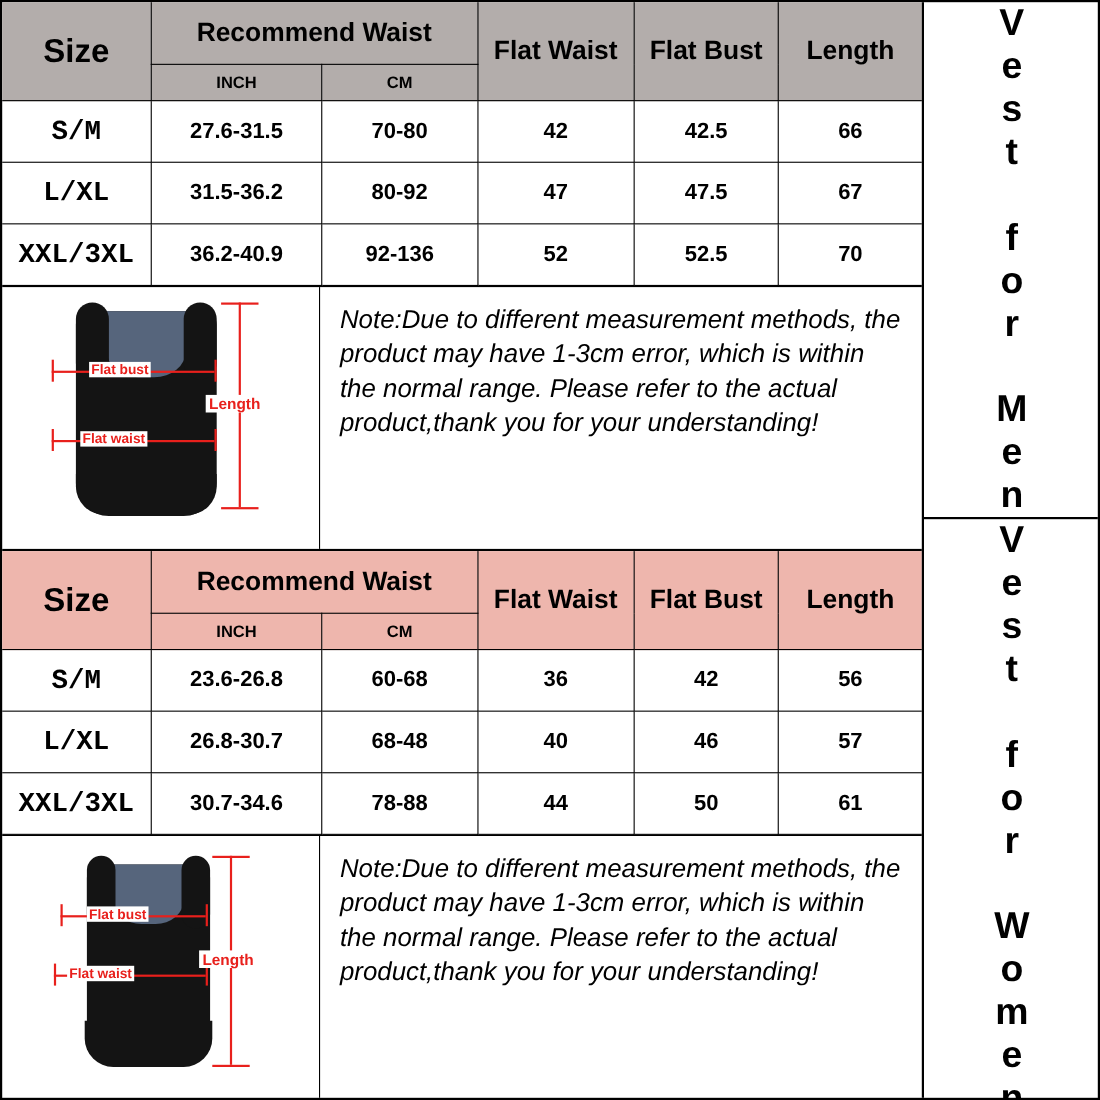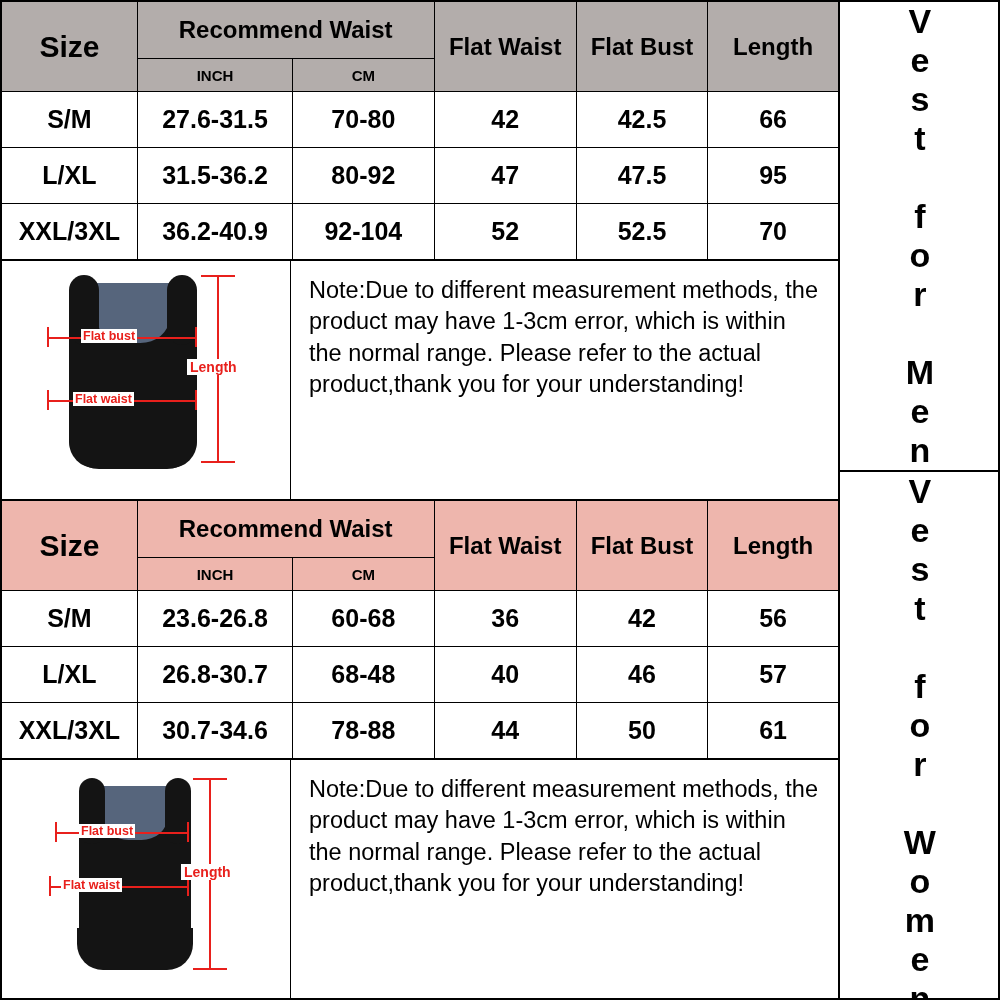--- a/index.html
+++ b/index.html
@@ -92,24 +92,25 @@
   }
   .hdr-size {
     font-size: 30px;
   }
   .hdr-sub {
     font-size: 15px;
     height: 32px;
   }
   .body-row td {
     height: 55px;
-    font-size: 25px;
+    font-size: 20px;
   }
   .body-row td.size-cell {
     font-size: 25px;
+    font-family: Liberation Mono, monospace;
   }
   .panel-a .hdr-main, .panel-a .hdr-sub, .panel-a .hdr-size {
     background: #b3adab;
   }
   .panel-b .hdr-main, .panel-b .hdr-sub, .panel-b .hdr-size {
     background: #eeb6ad;
   }
 
   
   .note-row {
@@ -128,20 +129,21 @@
     justify-content: center;
     overflow: hidden;
   }
   .note-cell {
     flex: 1;
     padding: 14px 16px 10px 18px;
     font-size: 23.5px;
     line-height: 1.34;
     display: flex;
     align-items: flex-start;
+    font-style: italic;
   }
   .note-cell p { margin: 0; }
 
   
   .vest-wrap {
     position: relative;
     width: 270px;
     height: 100%;
   }
   .vest {
@@ -234,26 +236,26 @@
           <td>42</td>
           <td>42.5</td>
           <td>66</td>
         </tr>
         <tr class="body-row">
           <td class="size-cell">L/XL</td>
           <td>31.5-36.2</td>
           <td>80-92</td>
           <td>47</td>
           <td>47.5</td>
-          <td>95</td>
+          <td>67</td>
         </tr>
         <tr class="body-row">
           <td class="size-cell">XXL/3XL</td>
           <td>36.2-40.9</td>
-          <td>92-104</td>
+          <td>92-136</td>
           <td>52</td>
           <td>52.5</td>
           <td>70</td>
         </tr>
       </tbody>
         </table>
 
       <div class="note-row">
         <div class="img-cell">
           <div class="vest-wrap">

